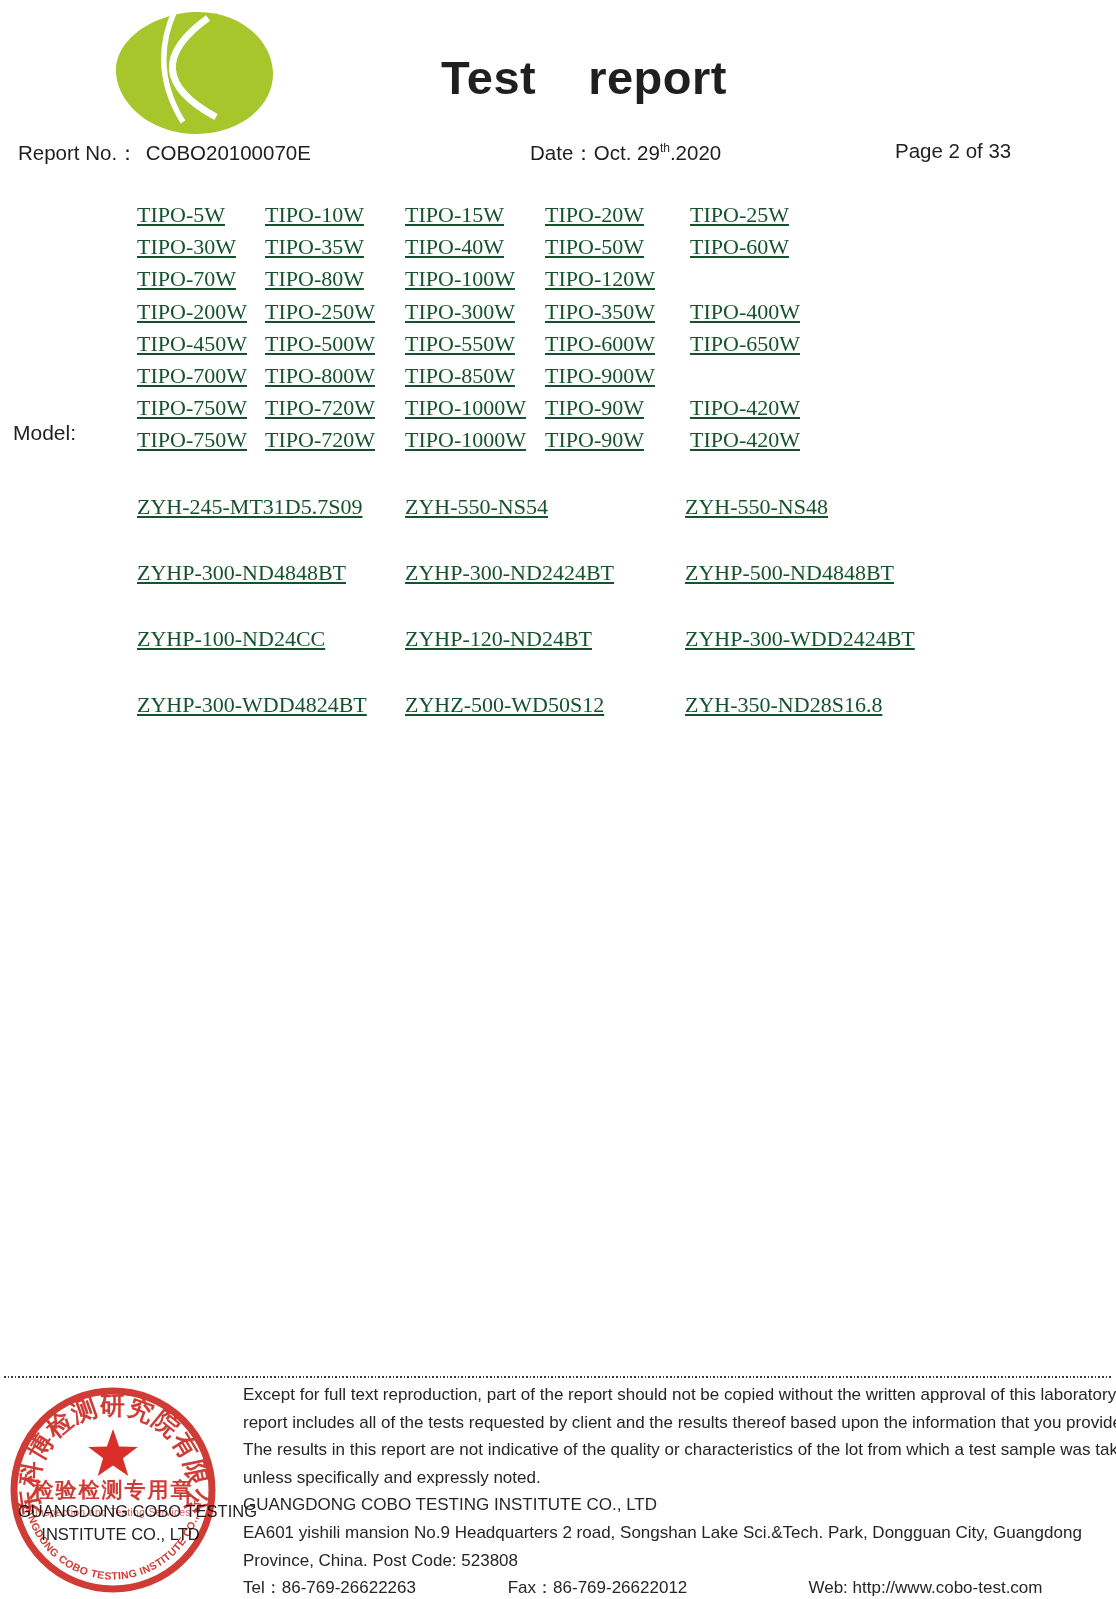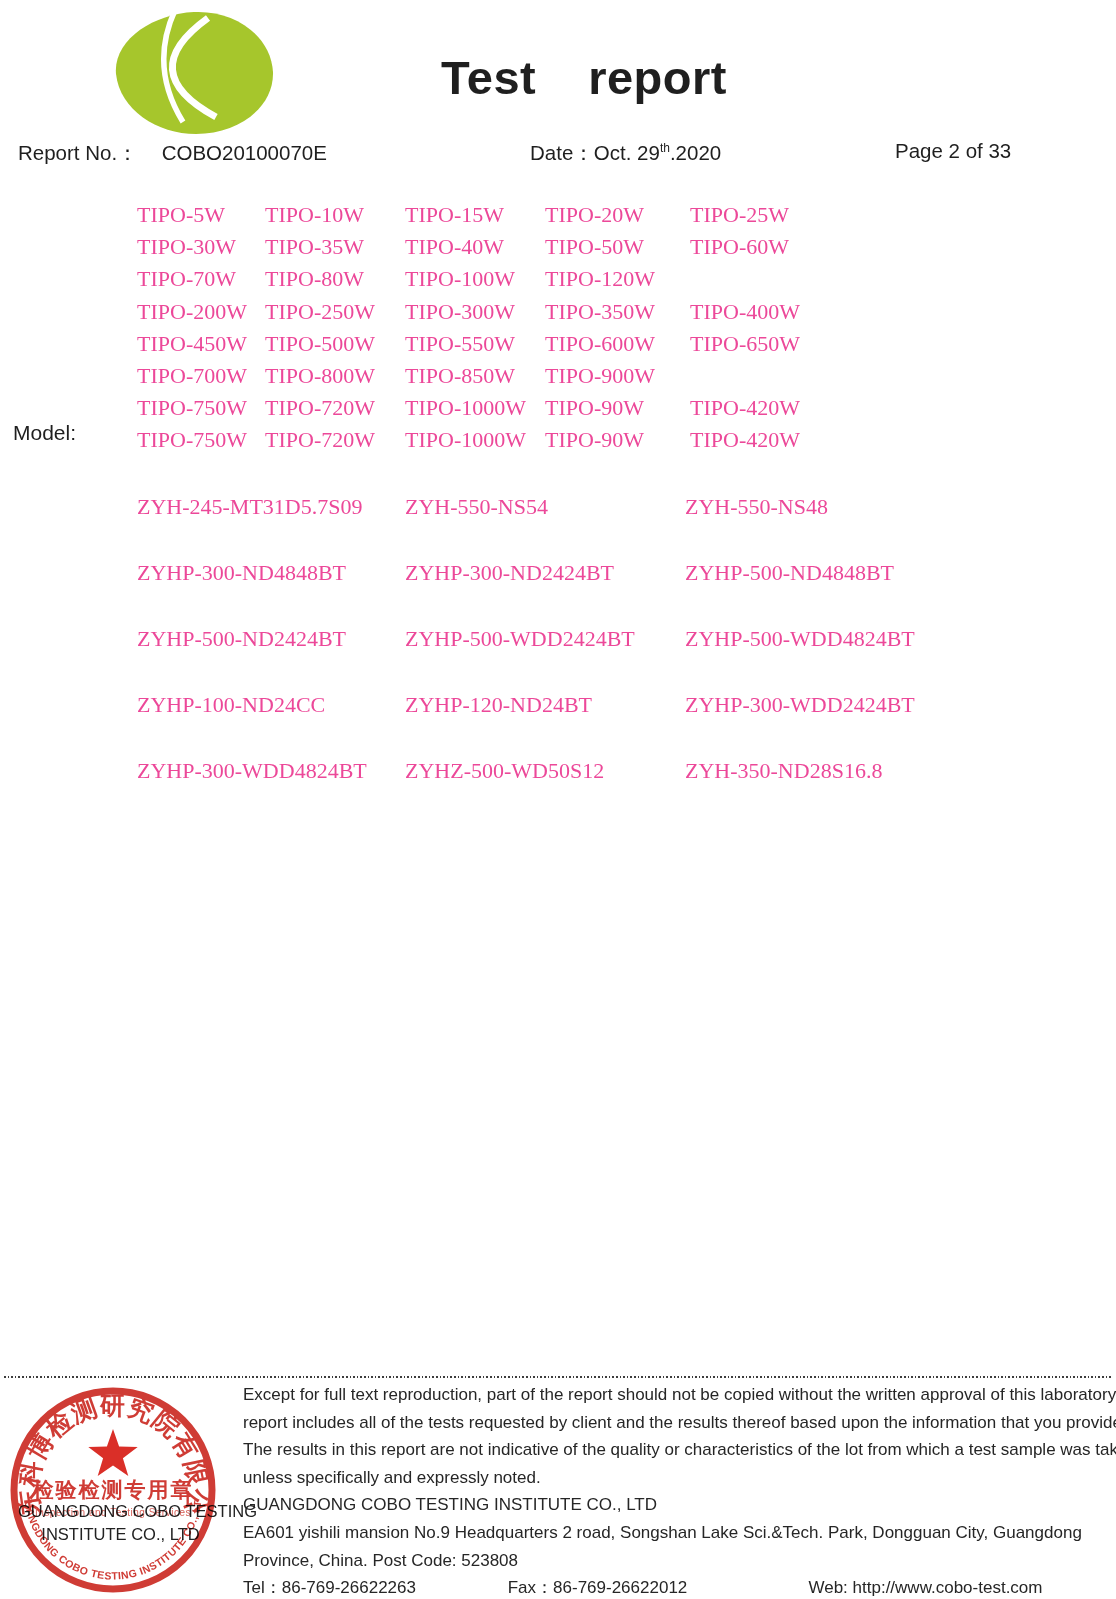--- a/index.html
+++ b/index.html
@@ -15,29 +15,29 @@
   .logo{position:absolute;left:113px;top:10px;width:162px;height:126px;}
   .title{
     position:absolute;top:50px;left:0;width:100%;
     text-align:center;font-size:47px;font-weight:bold;
     letter-spacing:0.5px;white-space:nowrap;margin-left:26px;
   }
   .title .wgap{display:inline-block;width:52px;}
   .meta{position:absolute;top:139px;left:0;width:100%;height:30px;font-size:20.5px;}
   .meta > div{position:absolute;top:0;white-space:nowrap;}
   .meta-report{left:18px;}
-  .meta-report .rv{margin-left:24px;}
+  .meta-report .rv{margin-left:8px;}
   .meta-date{left:530px;}
   .meta-date sup{font-size:12px;}
   .meta-page{left:895px;}
   
   .model-label{position:absolute;left:13px;top:421px;font-size:21px;}
   .models{
     position:absolute;left:137px;top:199px;width:970px;
-    font-family:"Liberation Serif",serif;font-size:22px;color:#ec4899;
+    font-family:"Liberation Serif",serif;font-size:22px;color:#14532d;text-decoration:underline;
   }
   .trow{display:grid;grid-template-columns:128px 140px 140px 145px auto;height:32.2px;align-items:center;}
   .zrow{display:grid;grid-template-columns:268px 280px auto;height:32.2px;align-items:center;margin-top:34px;}
   .trow span,.zrow span{white-space:nowrap;}
   
   .sep{
     position:absolute;left:4px;top:1376px;width:1108px;height:2px;
     background:repeating-linear-gradient(90deg,#3c3c3c 0 1.6px,transparent 1.6px 3.6px);
   }
   .footer{
@@ -162,25 +162,20 @@
         <span>ZYH-550-NS48</span>
       </div>
 
 
       <div class="zrow">
         <span>ZYHP-300-ND4848BT</span>
         <span>ZYHP-300-ND2424BT</span>
         <span>ZYHP-500-ND4848BT</span>
       </div>
 
-      <div class="zrow">
-        <span>ZYHP-500-ND2424BT</span>
-        <span>ZYHP-500-WDD2424BT</span>
-        <span>ZYHP-500-WDD4824BT</span>
-      </div>
 
       <div class="zrow">
         <span>ZYHP-100-ND24CC</span>
         <span>ZYHP-120-ND24BT</span>
         <span>ZYHP-300-WDD2424BT</span>
       </div>
 
       <div class="zrow">
         <span>ZYHP-300-WDD4824BT</span>
         <span>ZYHZ-500-WD50S12</span>

